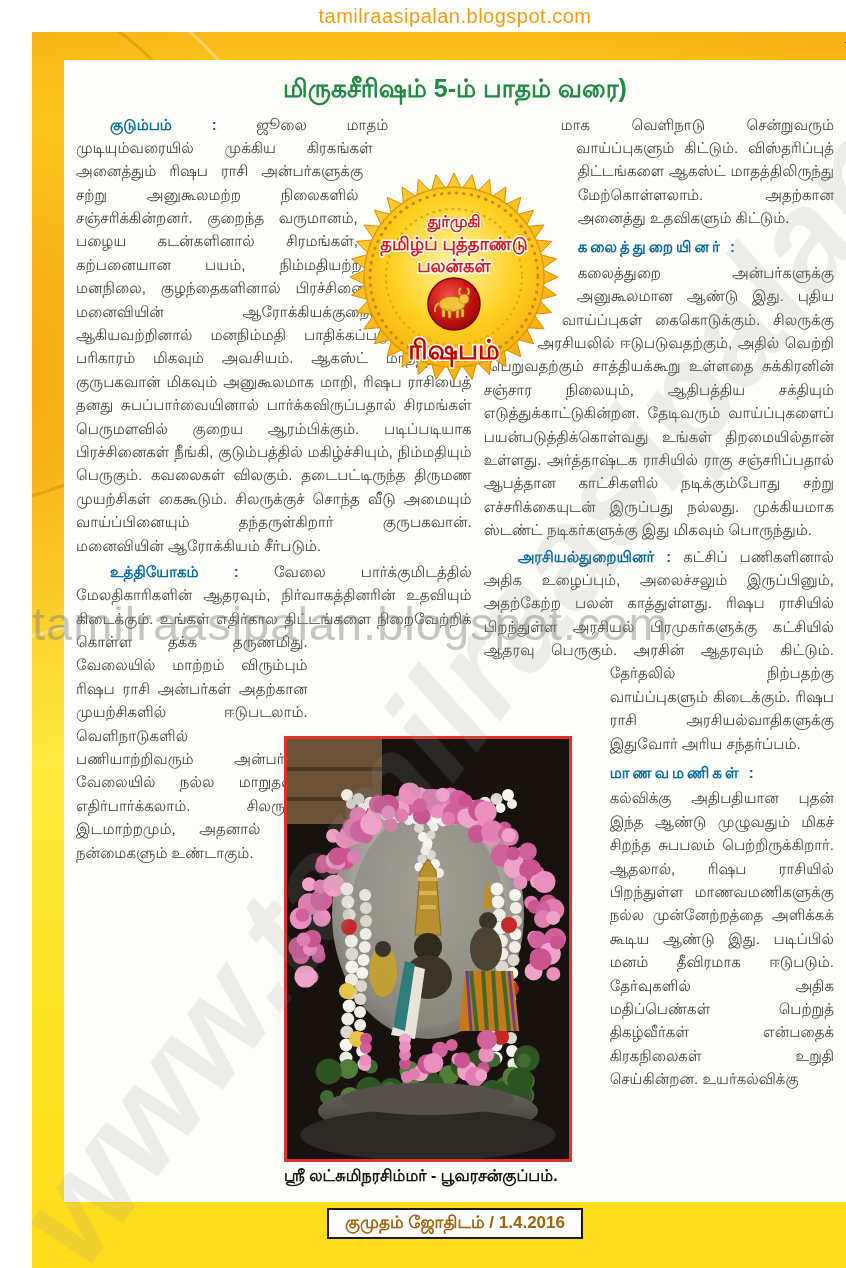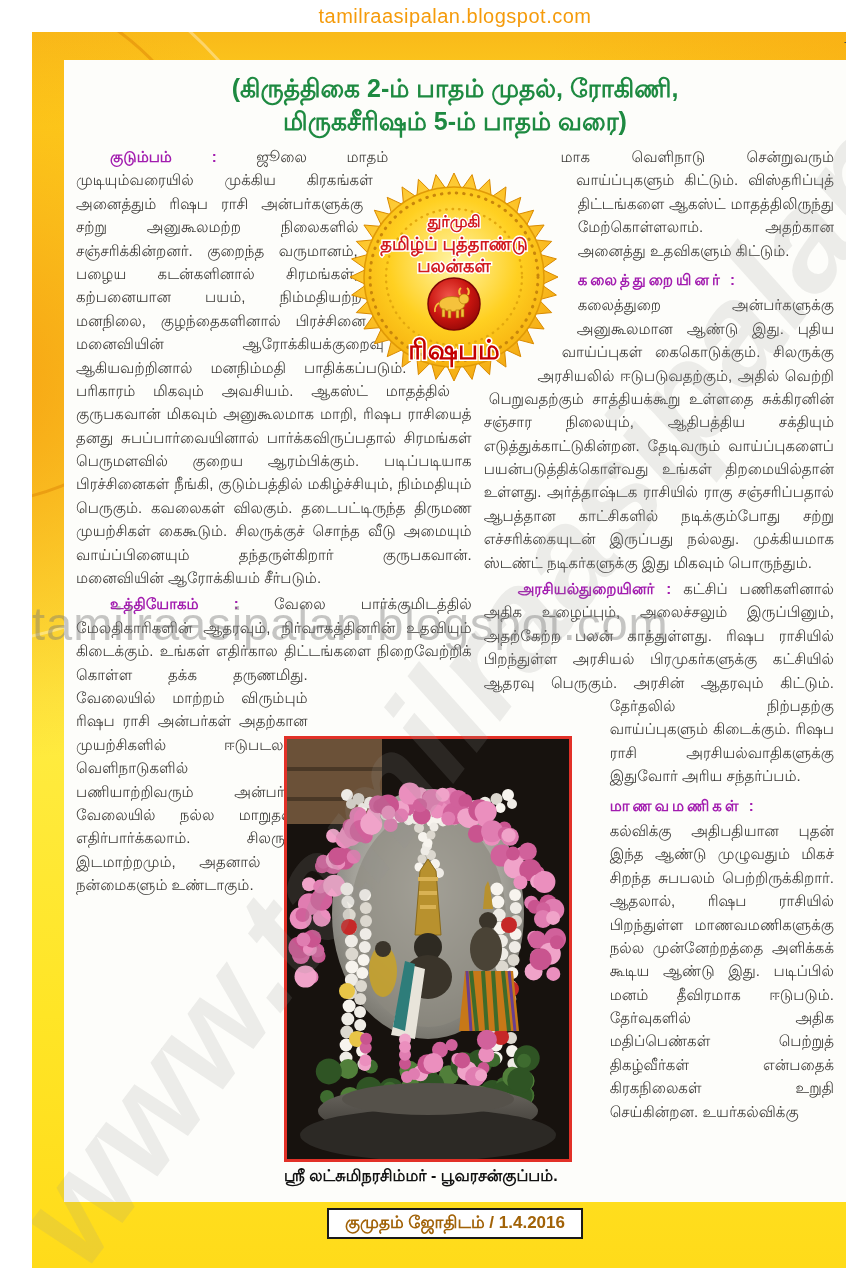--- a/index.html
+++ b/index.html
@@ -18,21 +18,21 @@
   .arc2{width:700px;height:700px;left:-430px;top:-60px;border-color:rgba(255,255,255,.35);}
   .card{position:absolute;left:32px;top:60px;width:782px;height:1142px;background:#fdfdfa;
     box-sizing:border-box;padding:8px 12px 6px 12px;overflow:hidden;}
   .title{color:#1e8a41;font-weight:bold;text-align:center;font-size:25px;line-height:1.3;margin:4px 0 8px 0;}
   .cols{display:flex;gap:12px;}
   .col{text-align:justify;color:#3d3b38;font-size:15px;line-height:1.56;}
   .col-left{width:402px;}
   .col-right{width:356px;}
   .para{margin:0 0 3px 0;}
   .indent{text-indent:34px;}
-  .h-pink{color:#a21caf;font-weight:bold;}
+  .h-pink{color:#0369a1;font-weight:bold;}
   .h-block{display:block;letter-spacing:3px;margin:6px 0 2px 0;text-indent:0;}
   .sp-seal-l{float:right;width:120px;height:246px;shape-outside:circle(132px at 138px 108px);}
   .sp-seal-r{float:left;width:94px;height:250px;shape-outside:circle(136px at -28px 110px);}
   .sp-photo-l{float:right;width:164px;height:468px;}
   .sp-photo-r{float:left;width:126px;height:458px;}
   .seal{position:absolute;left:316px;top:163px;width:212px;height:234px;z-index:6;}
   .photo-area{position:absolute;left:252px;top:736px;width:332px;text-align:left;z-index:5;}
   .photo-frame{display:inline-block;width:288px;height:426px;border:3px solid #e23128;background:#17120e;box-sizing:border-box;}
   .caption{margin-top:4px;color:#111;font-weight:bold;font-size:16px;}
   .wm-h{position:absolute;left:0;top:596px;width:846px;overflow:hidden;white-space:nowrap;
@@ -54,21 +54,20 @@
   <div class="arc arc1"></div>
 
   <div class="topbar">
     <span class="site-url">tamilraasipalan.blogspot.com</span>
   </div>
 
   <div class="pageno">7</div>
 
   <div class="card">
     <div class="title">
-      <div>(கிருத்திகை 2-ம் பாதம் முதல், ரோகிணி,</div>
       <div>மிருகசீரிஷம் 5-ம் பாதம் வரை)</div>
     </div>
 
     <div class="cols">
       <div class="col col-left">
         <p class="para indent"><span class="sp-seal-l"></span><span class="h-pink">குடும்பம் :</span> <span>ஜூலை மாதம் முடியும்வரையில் முக்கிய கிரகங்கள் அனைத்தும் ரிஷப ராசி அன்பர்களுக்கு சற்று அனுகூலமற்ற நிலைகளில் சஞ்சரிக்கின்றனர். குறைந்த வருமானம், பழைய கடன்களினால் சிரமங்கள், கற்பனையான பயம், நிம்மதியற்ற மனநிலை, குழந்தைகளினால் பிரச்சினை, மனைவியின் ஆரோக்கியக்குறைவு ஆகியவற்றினால் மனநிம்மதி பாதிக்கப்படும். பரிகாரம் மிகவும் அவசியம். ஆகஸ்ட் மாதத்தில் குருபகவான் மிகவும் அனுகூலமாக மாறி, ரிஷப ராசியைத் தனது சுபப்பார்வையினால் பார்க்கவிருப்பதால் சிரமங்கள் பெருமளவில் குறைய ஆரம்பிக்கும். படிப்படியாக பிரச்சினைகள் நீங்கி, குடும்பத்தில் மகிழ்ச்சியும், நிம்மதியும் பெருகும். கவலைகள் விலகும். தடைபட்டிருந்த திருமண முயற்சிகள் கைகூடும். சிலருக்குச் சொந்த வீடு அமையும் வாய்ப்பினையும் தந்தருள்கிறார் குருபகவான். மனைவியின் ஆரோக்கியம் சீர்படும்.</span></p>
         <p class="para indent"><span class="h-pink">உத்தியோகம் :</span> <span>வேலை பார்க்குமிடத்தில் மேலதிகாரிகளின் ஆதரவும், நிர்வாகத்தினரின் உதவியும் கிடைக்கும். உங்கள் எதிர்கால</span> <span class="sp-photo-l"></span><span>திட்டங்களை நிறைவேற்றிக் கொள்ள தக்க தருணமிது. வேலையில் மாற்றம் விரும்பும் ரிஷப ராசி அன்பர்கள் அதற்கான முயற்சிகளில் ஈடுபடலாம். வெளிநாடுகளில் பணியாற்றிவரும் அன்பர்கள் வேலையில் நல்ல மாறுதலை எதிர்பார்க்கலாம். சிலருக்கு இடமாற்றமும், அதனால் பல நன்மைகளும் உண்டாகும்.</span></p>
       </div>
 
       <div class="col col-right">

